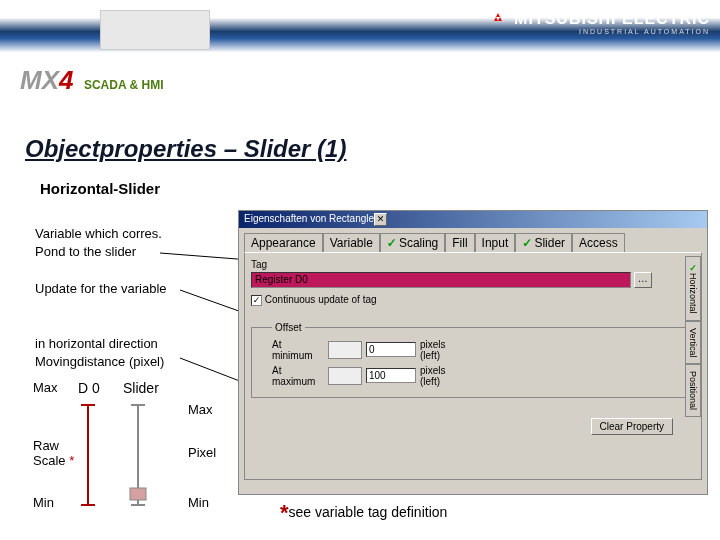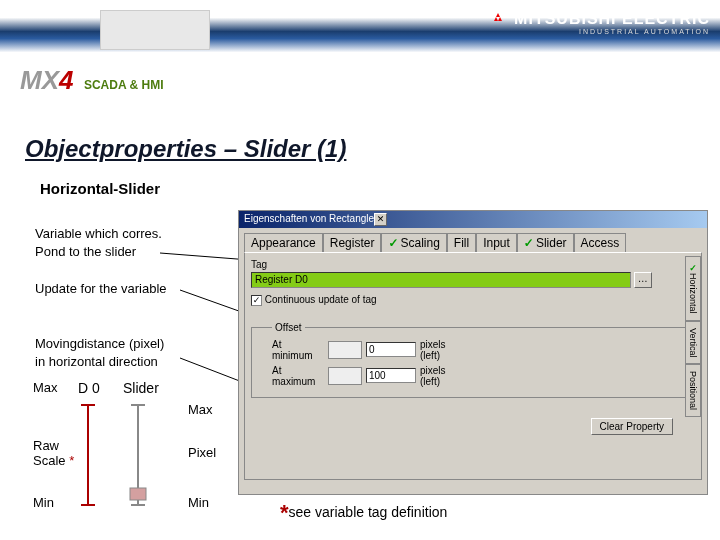--- a/index.html
+++ b/index.html
@@ -29,21 +29,21 @@
   .tabs { display: flex; padding: 5px 5px 0 5px; gap: 0; }
   .tab { padding: 2px 6px; border: 1px solid #888; border-bottom: none; background: #d4d0c8; font-size: 12px; white-space: nowrap; cursor: pointer; }
   .tab.active { background: #d4d0c8; }
   .tab .chk { color: #090; font-weight: bold; margin-right: 2px; }
   .dlg-body { margin: 0 5px 5px 5px; border: 1px solid #888; border-top: 1px solid #fff; background: #d4d0c8; padding: 6px; height: 228px; position: relative; }
   .side-tabs { position: absolute; right: 0; top: 3px; display: flex; flex-direction: column; }
   .side-tab { writing-mode: vertical-rl; padding: 6px 2px; border: 1px solid #888; background: #d4d0c8; font-size: 9px; cursor: pointer; }
   .side-tab .chk { color: #090; font-weight: bold; }
   .tag-row { margin-bottom: 4px; }
   .tag-label { margin-bottom: 2px; }
-  .tag-input { width: 380px; height: 16px; background: #84cc16; border: 1px inset #888; padding: 1px 3px; font-size: 10px; display: inline-block; }
+  .tag-input { width: 380px; height: 16px; background: #be185d; border: 1px inset #888; padding: 1px 3px; font-size: 10px; display: inline-block; }
   .tag-btn { display: inline-block; width: 18px; height: 16px; border: 1px solid; border-color: #fff #666 #666 #fff; text-align: center; vertical-align: top; cursor: pointer; }
   .chk-row { margin: 6px 0; }
   .chkbox { display: inline-block; width: 11px; height: 11px; background: #fff; border: 1px inset #888; text-align: center; line-height: 9px; font-size: 9px; vertical-align: middle; }
   .fieldset { border: 1px solid #888; padding: 8px 6px 6px 20px; margin-top: 21px; }
   .fieldset-title { position: relative; top: -14px; background: #d4d0c8; display: inline-block; padding: 0 3px; }
   .frow { display: flex; align-items: center; gap: 4px; margin-top: -8px; margin-bottom: 4px; }
   .frow .lbl { width: 52px; }
   .ico { width: 34px; height: 18px; border: 1px solid #888; background: #eee; }
   .numinput { width: 50px; height: 15px; background: #fff; border: 1px inset #888; padding: 1px 2px; font-size: 10px; }
   .unit { width: 35px; }
@@ -80,22 +80,22 @@
 
 <div class="title">Objectproperties – Slider (1)</div>
 <div class="subtitle">Horizontal-Slider</div>
 
 <div class="anno anno1">
   <div>Variable which corres.</div>
   <div>Pond to the slider</div>
 </div>
 <div class="anno anno2">Update for the variable</div>
 <div class="anno anno3">
+  <div>in horizontal direction</div>
   <div>Movingdistance (pixel)</div>
-  <div>in horizontal direction</div>
 </div>
 
 <svg class="arrow" style="left:160px;top:245px" width="100" height="20">
     <line x1="0" y1="8" x2="90" y2="15" stroke="#000" stroke-width="1"></line>
     <polygon points="90,15 83,10 83,18" fill="#000"></polygon>
   </svg>
 <svg class="arrow" style="left:180px;top:285px" width="80" height="40">
     <line x1="0" y1="5" x2="70" y2="30" stroke="#000" stroke-width="1"></line>
     <polygon points="70,30 63,24 61,31" fill="#000"></polygon>
   </svg>
@@ -125,21 +125,21 @@
   </svg>
 </div>
 
 <div class="dialog">
   <div class="dlg-title">
     <span>Eigenschaften von Rectangle</span>
     <span class="dlg-close">✕</span>
   </div>
   <div class="tabs">
     <div class="tab"><span>Appearance</span></div>
-    <div class="tab"><span>Register</span></div>
+    <div class="tab"><span>Variable</span></div>
     <div class="tab"><span class="chk">✓</span><span>Scaling</span></div>
     <div class="tab"><span>Fill</span></div>
     <div class="tab"><span>Input</span></div>
     <div class="tab active"><span class="chk">✓</span><span>Slider</span></div>
     <div class="tab"><span>Access</span></div>
   </div>
   <div class="dlg-body">
     <div class="side-tabs">
       <div class="side-tab"><span class="chk">✓</span><span>Horizontal</span></div>
       <div class="side-tab"><span>Vertical</span></div>

